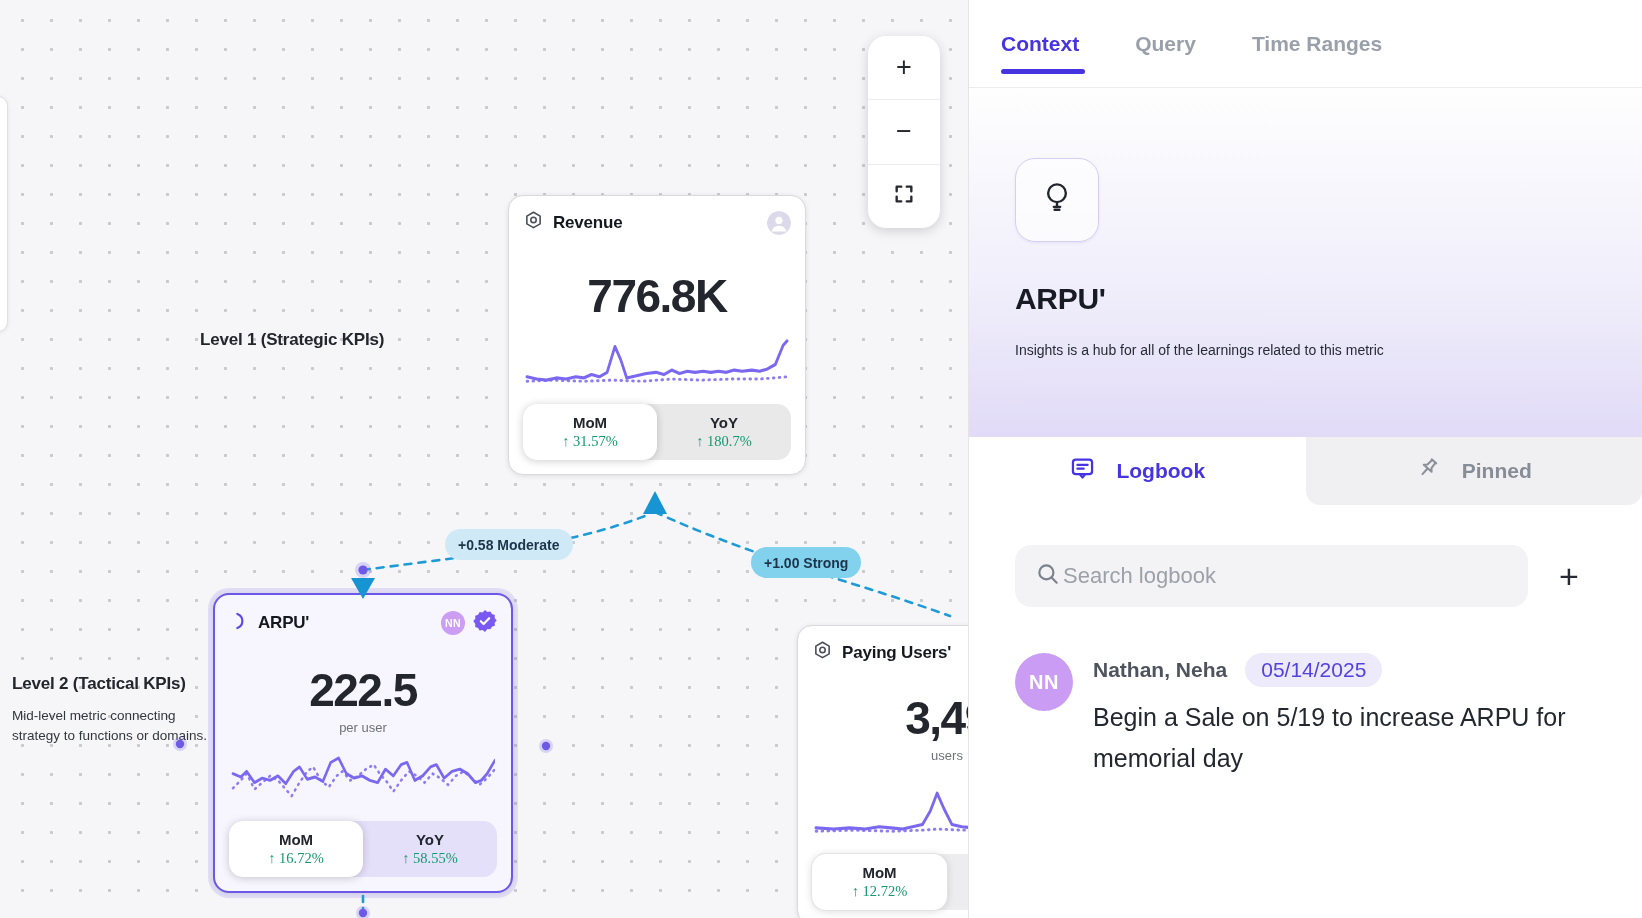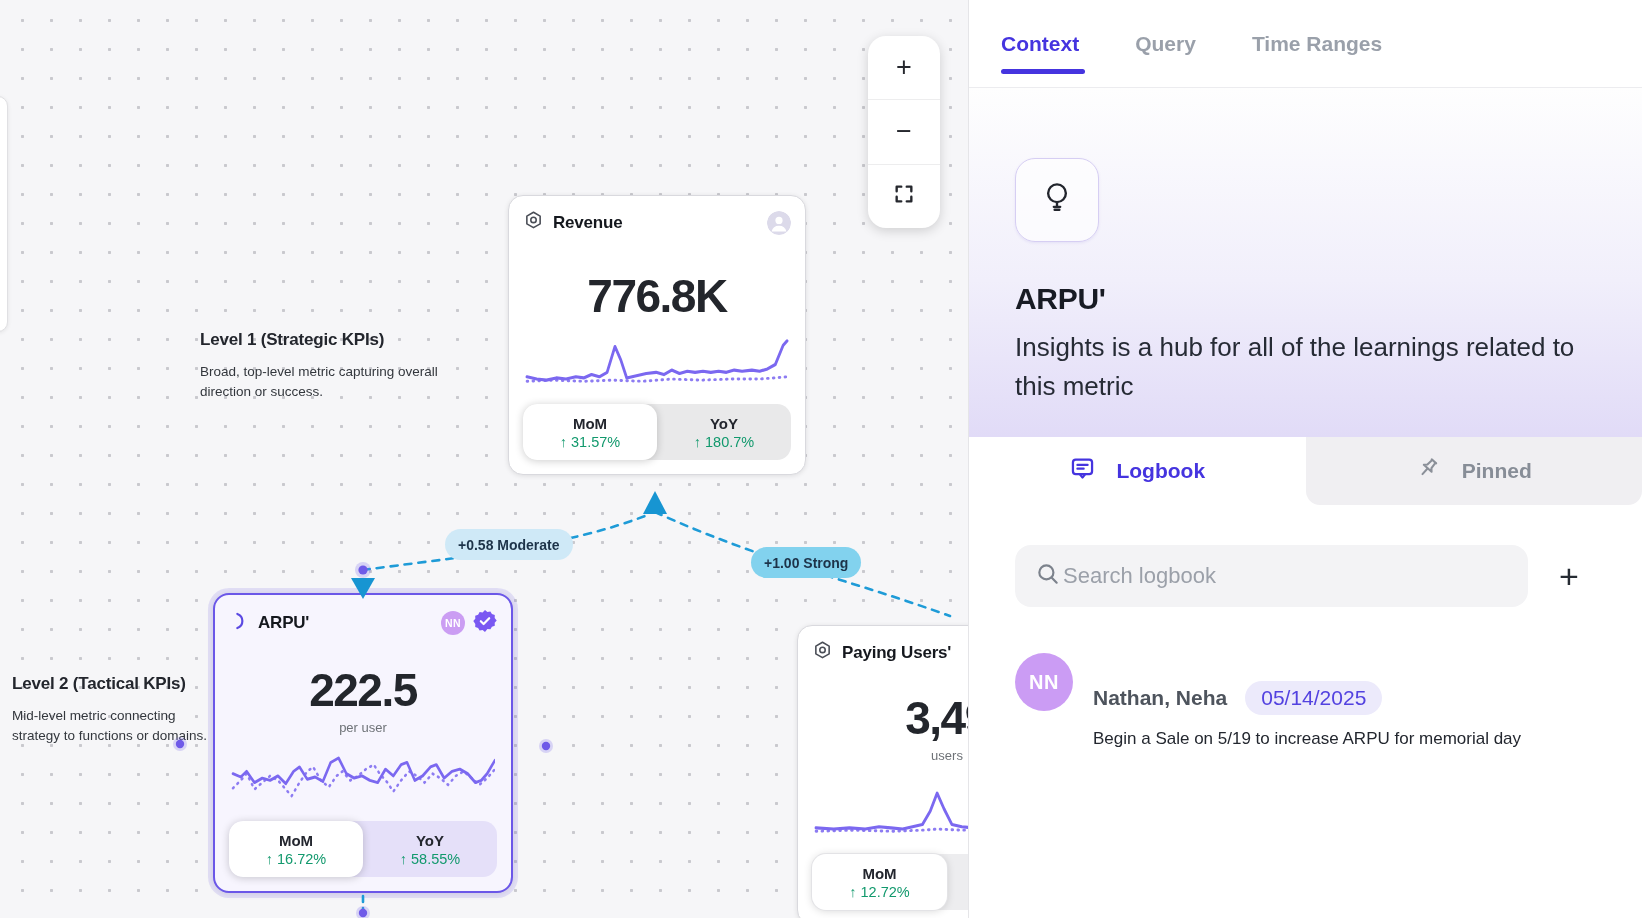--- a/index.html
+++ b/index.html
@@ -36,21 +36,21 @@
   .node-arpu .nvalue{margin-top:26px;}
   .node-paying .nvalue{margin-top:26px;}
   .nunit{text-align:center;font-size:13px;color:#6e7277;margin-top:3px;}
   .spark{position:absolute;left:16px;right:16px;bottom:86px;height:56px;}
   .spark svg{width:100%;height:100%;}
   .pillrow{position:absolute;left:14px;right:14px;bottom:14px;height:56px;border-radius:14px;display:flex;}
   .row-rev{background:#e9e9ea;} .row-arpu{background:#e5e0f9;} .row-pay{background:#ededef;}
   .pill{flex:1;display:flex;flex-direction:column;align-items:center;justify-content:center;gap:2px;border-radius:14px;}
   .pill-active{background:#fff;box-shadow:0 1px 8px rgba(0,0,0,.20);}
   .plabel{font-size:15px;font-weight:700;color:#23262e;}
-  .pct{font-family:Liberation Sans, sans-serif;font-size:14.5px;color:#12996d;}
+  .pct{font-family:Liberation Serif, serif;font-size:14.5px;color:#12996d;}
 
   .edges{position:absolute;inset:0;width:968px;height:918px;z-index:3;pointer-events:none;}
   .edge-label{position:absolute;z-index:4;height:31px;padding:0 13px;display:flex;align-items:center;
     border-radius:16px;font-size:14px;font-weight:700;color:#1d3349;white-space:nowrap;}
   .lbl-moderate{left:445px;top:529px;background:#cfe9f7;}
   .lbl-strong{left:751px;top:547px;background:#82d2ee;}
 
   .toolbar{position:absolute;left:868px;top:36px;width:72px;height:192px;background:#fff;border-radius:18px;
     box-shadow:0 3px 12px rgba(0,0,0,.16);display:flex;flex-direction:column;z-index:5;}
   .tbtn{flex:1;display:flex;align-items:center;justify-content:center;font-size:27px;font-weight:500;color:#26282e;cursor:pointer;}
@@ -59,52 +59,51 @@
   
   .panel{position:absolute;left:968px;top:0;width:674px;height:918px;background:#fff;border-left:1px solid #e5e5e8;z-index:10;}
   .ptabs{height:88px;display:flex;align-items:center;padding:0 32px;gap:56px;border-bottom:1px solid #ececef;position:relative;background:#fff;}
   .ptab{font-size:21px;font-weight:600;color:#9aa0aa;cursor:pointer;white-space:nowrap;}
   .ptab-active{color:#4534df;}
   .tab-underline{position:absolute;left:32px;bottom:13px;width:84px;height:5px;border-radius:3px;background:#4534df;}
   .hero{height:349px;background:linear-gradient(180deg,#fefefe 0%,#f1effb 55%,#e1dbf7 100%);padding:70px 46px 0;}
   .tile{width:84px;height:84px;border-radius:20px;background:rgba(255,255,255,.62);border:1.5px solid #d6cef3;
     display:flex;align-items:center;justify-content:center;box-shadow:0 1px 3px rgba(90,70,200,.10);}
   .mtitle{font-size:30px;font-weight:700;color:#181b24;margin-top:40px;letter-spacing:-.3px;}
-  .mdesc{font-size:26px;color:#262b35;line-height:1.5;margin-top:12px;max-width:565px;}
+  .mdesc{font-size:14px;color:#262b35;line-height:1.5;margin-top:24px;max-width:565px;}
   .subtabs{height:68px;display:flex;}
   .subtab{flex:1;display:flex;align-items:center;justify-content:center;gap:20px;font-size:21px;cursor:pointer;}
   .subtab-active{color:#4534df;background:#fff;font-weight:700;}
   .subtab-inactive{color:#878d97;background:#f0eff2;font-weight:600;border-radius:0 0 14px 14px;}
   .pcontent{padding:40px 46px 0;background:#fff;}
   .searchrow{display:flex;align-items:center;}
   .searchbox{flex:1;height:62px;border-radius:16px;background:#f3f3f5;display:flex;align-items:center;padding:0 20px;}
   .searchbox input{border:0;background:transparent;outline:0;font-size:22px;color:#333;width:100%;font-family:"Liberation Sans",sans-serif;}
   .searchbox input::placeholder{color:#9ba0a9;}
   .addbtn{width:54px;height:54px;display:flex;align-items:center;justify-content:center;font-size:34px;font-weight:400;
     color:#262b33;margin-left:14px;cursor:pointer;background:none;border:0;font-family:"Liberation Sans",sans-serif;}
   .entry{display:flex;margin-top:46px;gap:20px;}
   .eavatar{width:58px;height:58px;border-radius:50%;background:#cb9cf4;color:#fff;font-size:20px;font-weight:700;
     display:flex;align-items:center;justify-content:center;flex:none;letter-spacing:.5px;}
-  .erow{display:flex;align-items:center;gap:18px;margin-top:28px;}
+  .erow{display:flex;align-items:center;gap:18px;}
   .eauthor{font-size:21px;font-weight:600;color:#4e545d;}
   .edate{background:#eceafb;color:#5342e0;font-size:21px;padding:5px 16px;border-radius:20px;}
-  .emsg{font-size:17px;color:#23272f;line-height:1.65;margin-top:10px;max-width:480px;}
+  .emsg{font-size:25px;color:#23272f;line-height:1.65;margin-top:10px;max-width:480px;}
 </style>
 </head>
 <body>
 
 <div class="app">
 
   <div class="canvas">
 
     <div class="sliver"></div>
 
     <div class="lvl lvl1">
       <div class="lvl-title">Level 1 (Strategic KPIs)</div>
-      <div class="lvl-desc">Broad, top-level metric capturing overall direction or success.</div>
     </div>
     <div class="lvl lvl2">
       <div class="lvl-title">Level 2 (Tactical KPIs)</div>
       <div class="lvl-desc">
         <span>Mid-level metric connecting</span><br>
         <span>strategy to functions or domains.</span>
       </div>
     </div>
 
     <div class="node node-revenue">

